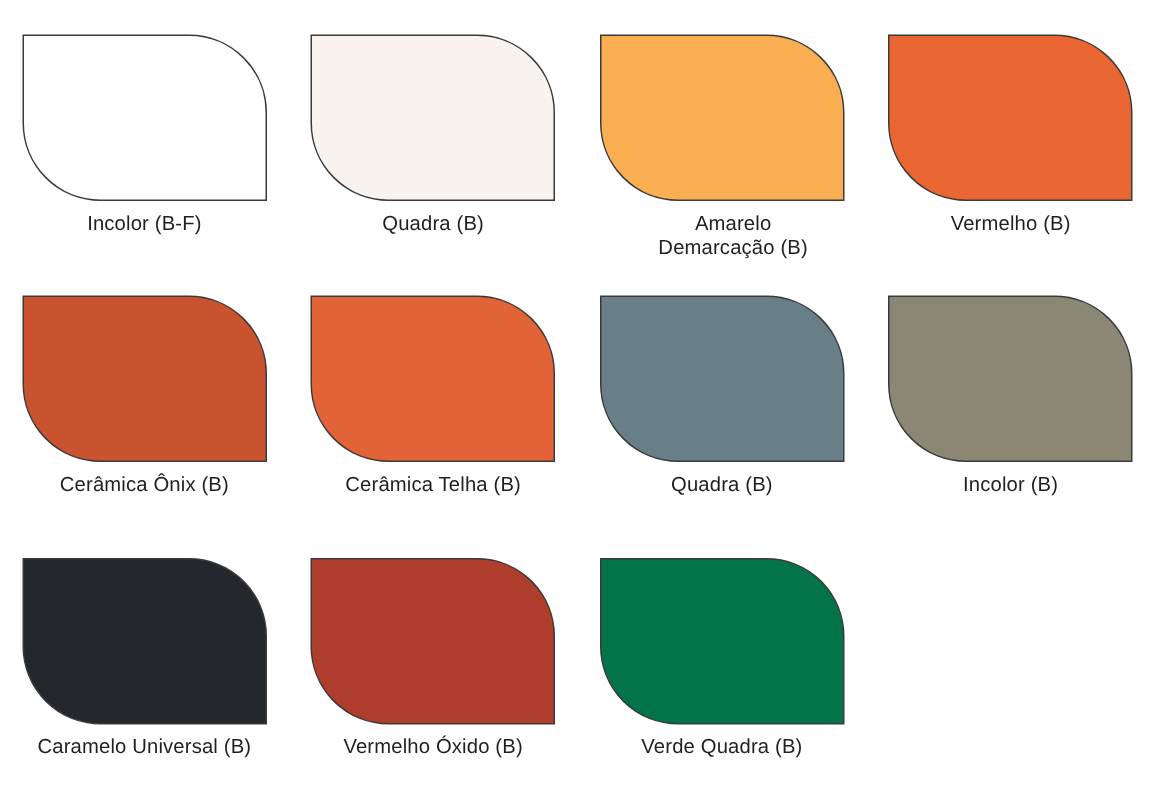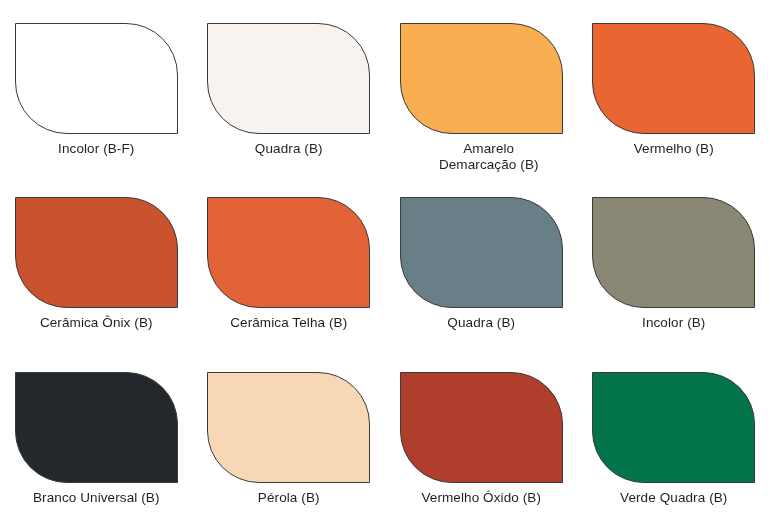--- a/index.html
+++ b/index.html
@@ -93,25 +93,21 @@
     <div class="swatch-cell">
       <div class="swatch-chip" style="background: rgb(105, 127, 135); border-color: rgb(58, 58, 58);"></div>
       <div class="swatch-label">Quadra (B)</div>
     </div>
     <div class="swatch-cell">
       <div class="swatch-chip" style="background: rgb(138, 135, 116); border-color: rgb(58, 58, 58);"></div>
       <div class="swatch-label">Incolor (B)</div>
     </div>
     <div class="swatch-cell">
       <div class="swatch-chip" style="background: rgb(36, 40, 45); border-color: rgb(58, 58, 58);"></div>
-      <div class="swatch-label">Branco Universal (B)</div>
-    </div>
-    <div class="swatch-cell">
-      <div class="swatch-chip" style="background: rgb(248, 215, 182); border-color: rgb(58, 58, 58);"></div>
-      <div class="swatch-label">Pérola (B)</div>
+      <div class="swatch-label">Caramelo Universal (B)</div>
     </div>
     <div class="swatch-cell">
       <div class="swatch-chip" style="background: rgb(176, 62, 44); border-color: rgb(58, 58, 58);"></div>
       <div class="swatch-label">Vermelho Óxido (B)</div>
     </div>
     <div class="swatch-cell">
       <div class="swatch-chip" style="background: rgb(3, 115, 74); border-color: rgb(58, 58, 58);"></div>
       <div class="swatch-label">Verde Quadra (B)</div>
     </div>
   </div>

